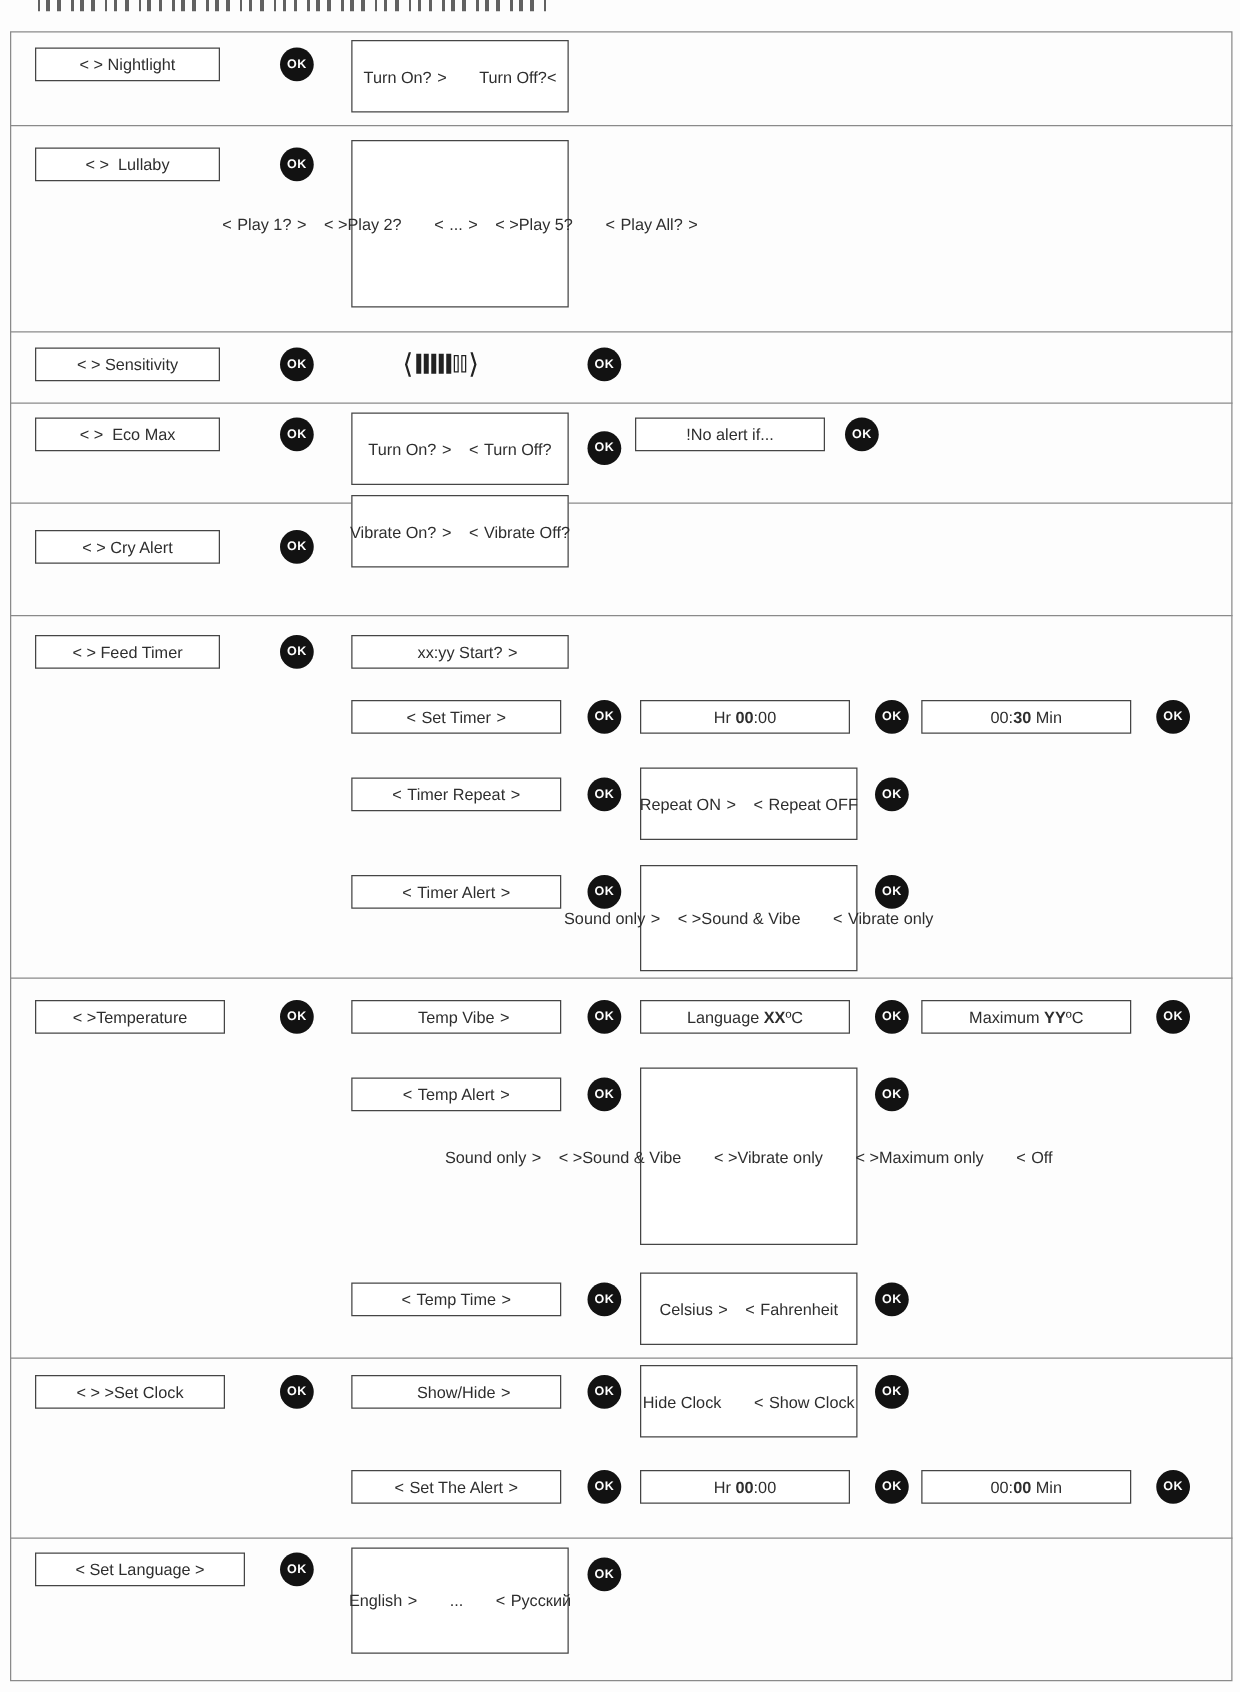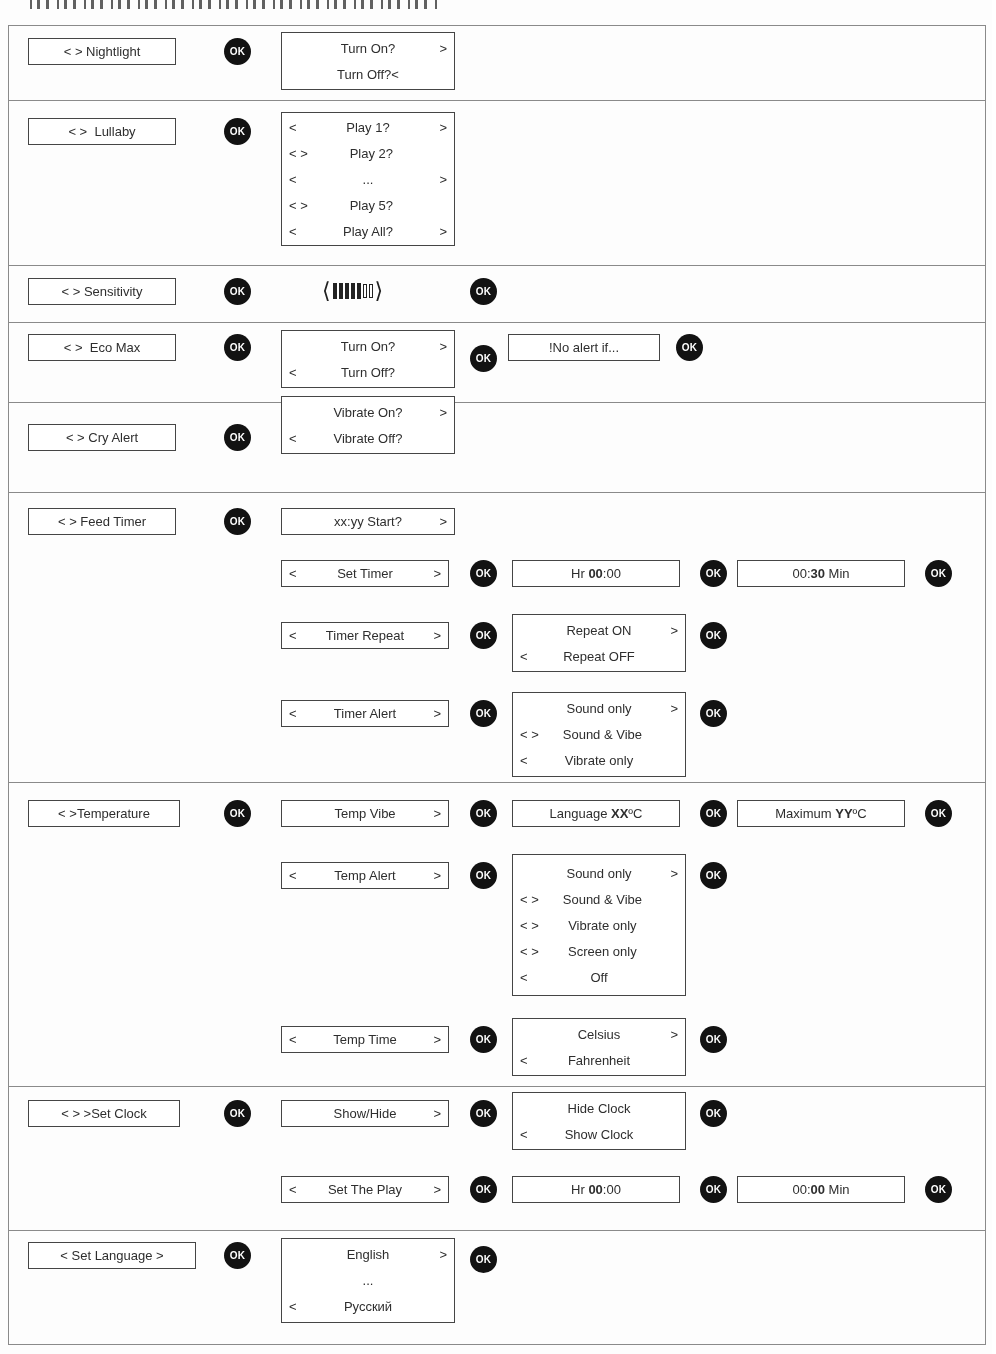--- a/index.html
+++ b/index.html
@@ -12,21 +12,21 @@
     background:repeating-linear-gradient(90deg,#3a3a3a 0 2px,transparent 2px 7px,#3a3a3a 7px 10px,transparent 10px 16px,#3a3a3a 16px 19px,transparent 19px 27px);
   }
   .frame{position:absolute;left:8px;top:25px;width:978px;height:1320px;border:1px solid #8a8a8a;box-sizing:border-box;}
   .sep{position:absolute;left:8px;width:978px;height:0;border-top:1px solid #8a8a8a;}
   .mbox{
     position:absolute;box-sizing:border-box;border:1px solid #454545;background:#fff;
     display:flex;align-items:center;justify-content:center;font-size:13px;white-space:pre;
   }
   .box{
     position:absolute;box-sizing:border-box;border:1px solid #454545;background:#fff;
-    display:flex;flex-direction:column;justify-content:center;
+    display:flex;flex-direction:row;justify-content:center;align-items:center;
   }
   .line{display:flex;align-items:center;height:26px;padding:0 7px;font-size:13px;}
   .lm{min-width:12px;text-align:left;white-space:pre;}
   .tx{flex:1;text-align:center;white-space:pre;}
   .rm{min-width:12px;text-align:right;white-space:pre;}
   .b{font-weight:bold;}
   .ok{
     position:absolute;width:27px;height:27px;border-radius:50%;background:#121212;color:#fff;
     display:flex;align-items:center;justify-content:center;font-size:10px;font-weight:bold;letter-spacing:.3px;
   }
@@ -273,21 +273,21 @@
         <span class="tx">Sound &amp; Vibe</span>
         <span class="rm"></span>
       </div>
       <div class="line">
         <span class="lm">&lt; &gt;</span>
         <span class="tx">Vibrate only</span>
         <span class="rm"></span>
       </div>
       <div class="line">
         <span class="lm">&lt; &gt;</span>
-        <span class="tx">Screen only</span>
+        <span class="tx">Maximum only</span>
         <span class="rm"></span>
       </div>
       <div class="line">
         <span class="lm">&lt;</span>
         <span class="tx">Off</span>
         <span class="rm"></span>
       </div>
     </div>
   <div class="ok" style="left:700px;top:862px">OK</div>
 
@@ -333,21 +333,21 @@
         <span class="lm">&lt;</span>
         <span class="tx">Show Clock</span>
         <span class="rm"></span>
       </div>
     </div>
   <div class="ok" style="left:700px;top:1100px">OK</div>
 
   <div class="box" style="left:281px;top:1176px;width:168px;height:27px">
       <div class="line">
         <span class="lm">&lt;</span>
-        <span class="tx">Set The Play</span>
+        <span class="tx">Set The Alert</span>
         <span class="rm">&gt;</span>
       </div>
     </div>
   <div class="ok" style="left:470px;top:1176px">OK</div>
   <div class="box" style="left:512px;top:1176px;width:168px;height:27px">
       <div class="line">
         <span class="tx"><span>Hr </span><span class="b">00</span><span>:00</span></span>
       </div>
     </div>
   <div class="ok" style="left:700px;top:1176px">OK</div>

